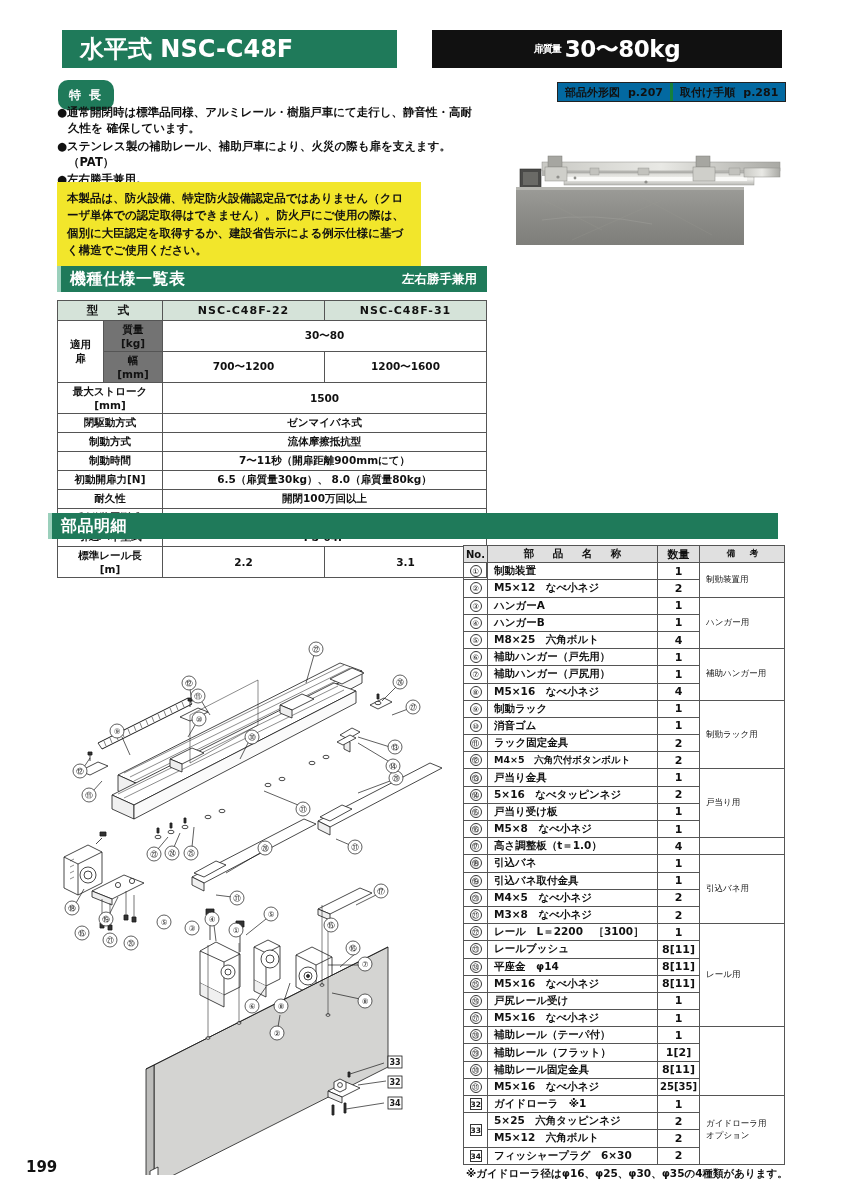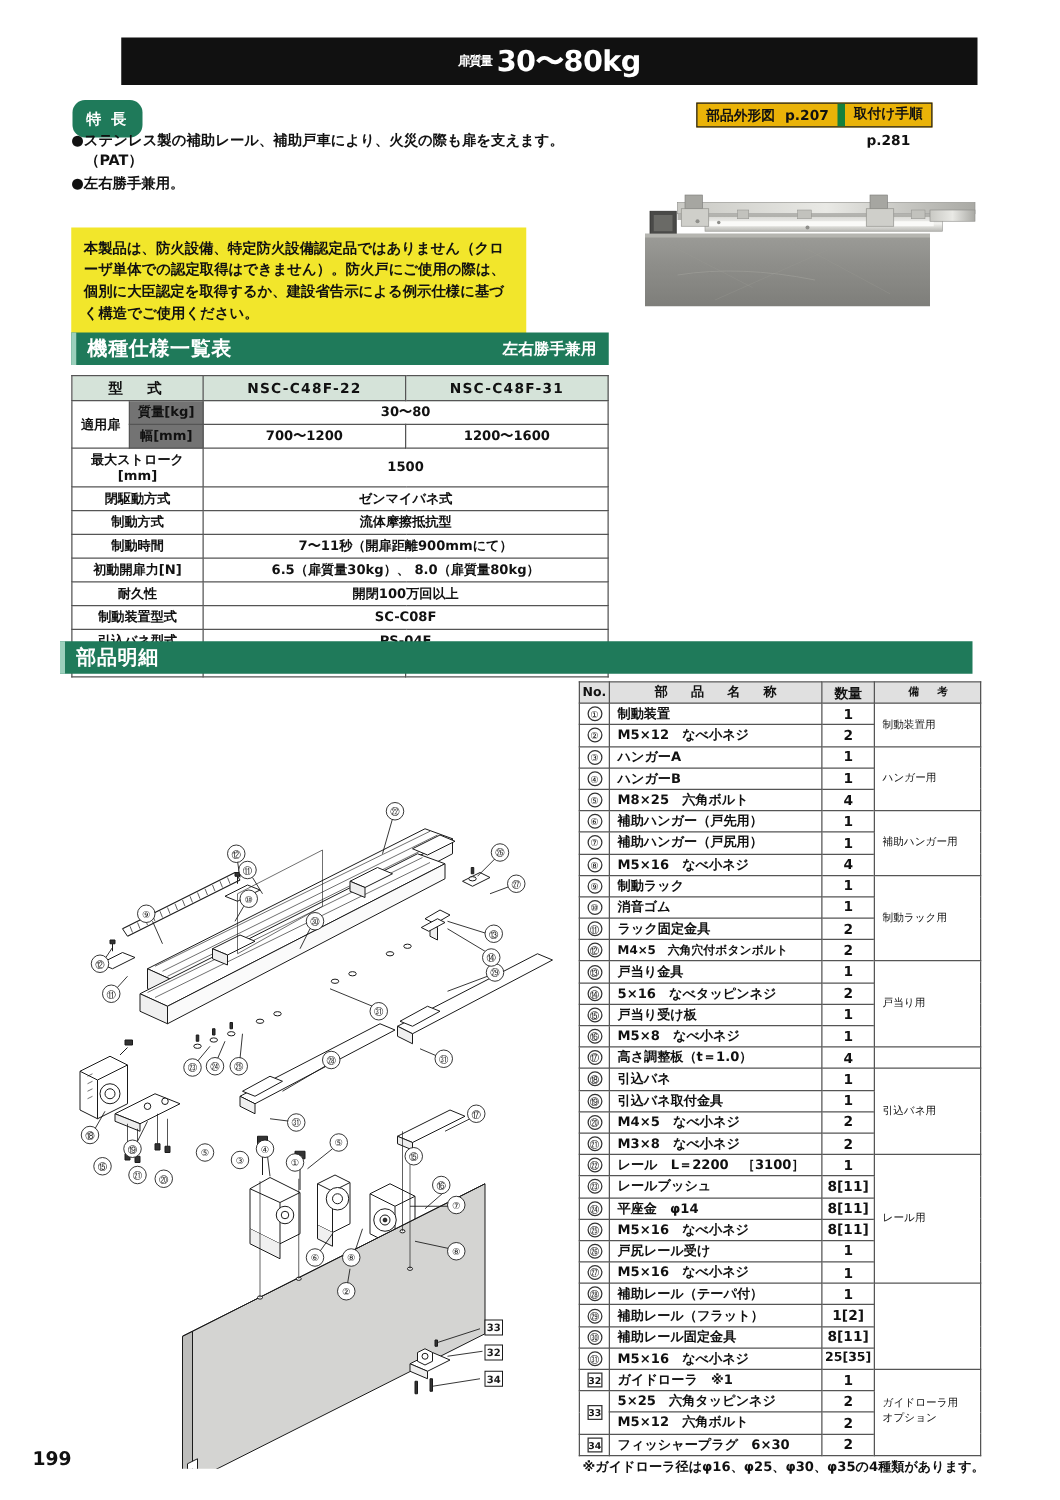--- a/index.html
+++ b/index.html
@@ -26,23 +26,23 @@
   }
   .hb-gap { width:35px; background:#fff; }
   .hb-weight {
     flex:1; background:#111; color:#fff;
     display:flex; align-items:center; justify-content:center; gap:4px;
   }
   .hb-weight .lbl { font-size:10px; font-weight:bold; letter-spacing:-1px; }
   .hb-weight .val { font-size:23px; font-weight:bold; letter-spacing:-0.5px; }
 
   
-  .ref-box { position:absolute; left:557px; top:82px; height:20px; display:flex; border:1px solid #222; background:#eab308; }
+  .ref-box { position:absolute; left:557px; top:82px; height:20px; display:flex; border:1px solid #222; background:#0369a1; }
   .ref-cell { display:flex; align-items:center; gap:8px; padding:0 7px; font-size:11px; font-weight:bold; color:#111; }
-  .ref-cell + .ref-cell { border-left:6px solid #15803d;flex-direction:column; }
+  .ref-cell + .ref-cell { border-left:3px solid #15803d; }
 
   
   .feat-badge {
     position:absolute; left:58px; top:80px; width:56px; height:30px;
     background:#1f7a5a; color:#fff; border-radius:10px;
     font-size:12px; font-weight:bold; letter-spacing:2px;
     display:flex; align-items:center; justify-content:center;
   }
   .feat-list { position:absolute; left:57px; top:104px; width:420px; }
   .feat-item { font-size:11.5px; font-weight:bold; line-height:1.42; color:#111; text-indent:-11px; padding-left:11px; margin-bottom:1px; }
@@ -56,21 +56,21 @@
   .photo svg { display:block; }
 
   
   .sec-bar { position:absolute; height:26px; background:#1f7a5a; display:flex; align-items:center; }
   .sec-bar::before { content:""; position:absolute; left:0; top:0; bottom:0; width:4px; background:#9bd0bc; }
   .sec-title { color:#fff; font-size:16px; font-weight:bold; padding-left:13px; letter-spacing:0.5px; }
   .sec-sub { color:#fff; font-size:12.5px; font-weight:bold; position:absolute; right:10px; }
 
   
   .spec-tbl { position:absolute; left:57px; top:300px; width:430px; border-collapse:collapse; }
-  .spec-tbl td, .spec-tbl th { border:1px solid #555; font-size:10.5px; font-weight:bold; color:#111; text-align:center; padding:2px 0; height:17px; }
+  .spec-tbl td, .spec-tbl th { border:1px solid #555; font-size:10.5px; font-weight:bold; color:#111; text-align:center; padding:2px 12px; height:17px; }
   .spec-tbl th { background:#d5e3d9; font-size:11.5px; letter-spacing:4px; }
   .spec-tbl .mh { background:#d5e3d9; letter-spacing:1px; font-size:11px; }
   .spec-tbl .lbl { background:#fff; width:105px; }
   .spec-tbl .lbl-a { background:#fff; width:46px; }
   .spec-tbl .lbl-b { background:#737373; width:59px; }
 
   
   .parts-tbl { position:absolute; left:463px; top:545px; width:322px; border-collapse:collapse; }
   .parts-tbl td, .parts-tbl th { border:1px solid #555; font-size:10px; color:#111; height:17.2px; padding:0 2px; }
   .parts-tbl th { background:#e0e0e0; font-weight:bold; text-align:center; font-size:10px; }
@@ -90,40 +90,42 @@
   .diagram { position:absolute; left:40px; top:595px; width:420px; height:580px; }
   .diagram svg { display:block; }
 
   
   .page-no { position:absolute; left:26px; top:1158px; font-size:15px; font-weight:bold; color:#111; }
 </style>
 </head>
 <body>
 
 <div class="header-banner">
+  <div class="hb-model">水平式 NSC-C48F</div>
   <div class="hb-gap"></div>
   <div class="hb-weight">
     <span class="lbl">扉質量</span>
     <span class="val">30〜80kg</span>
   </div>
 </div>
 
 <div class="ref-box">
   <div class="ref-cell">
     <span>部品外形図</span>
     <span>p.207</span>
   </div>
   <div class="ref-cell">
     <span>取付け手順</span>
     <span>p.281</span>
   </div>
 </div>
 
 <div class="feat-badge">特 長</div>
 <div class="feat-list">
+  <div class="feat-item">●通常開閉時は標準品同様、アルミレール・樹脂戸車にて走行し、静音性・高耐久性を 確保しています。</div>
   <div class="feat-item">●ステンレス製の補助レール、補助戸車により、火災の際も扉を支えます。（PAT）</div>
   <div class="feat-item">●左右勝手兼用。</div>
 </div>
 
 <div class="note-box">
   <div class="note-text">本製品は、防火設備、特定防火設備認定品ではありません（クローザ単体での認定取得はできません）。防火戸にご使用の際は、個別に大臣認定を取得するか、建設省告示による例示仕様に基づく構造でご使用ください。</div>
 </div>
 
 <div class="photo">
   <svg width="272" height="130" viewBox="0 0 272 130">

